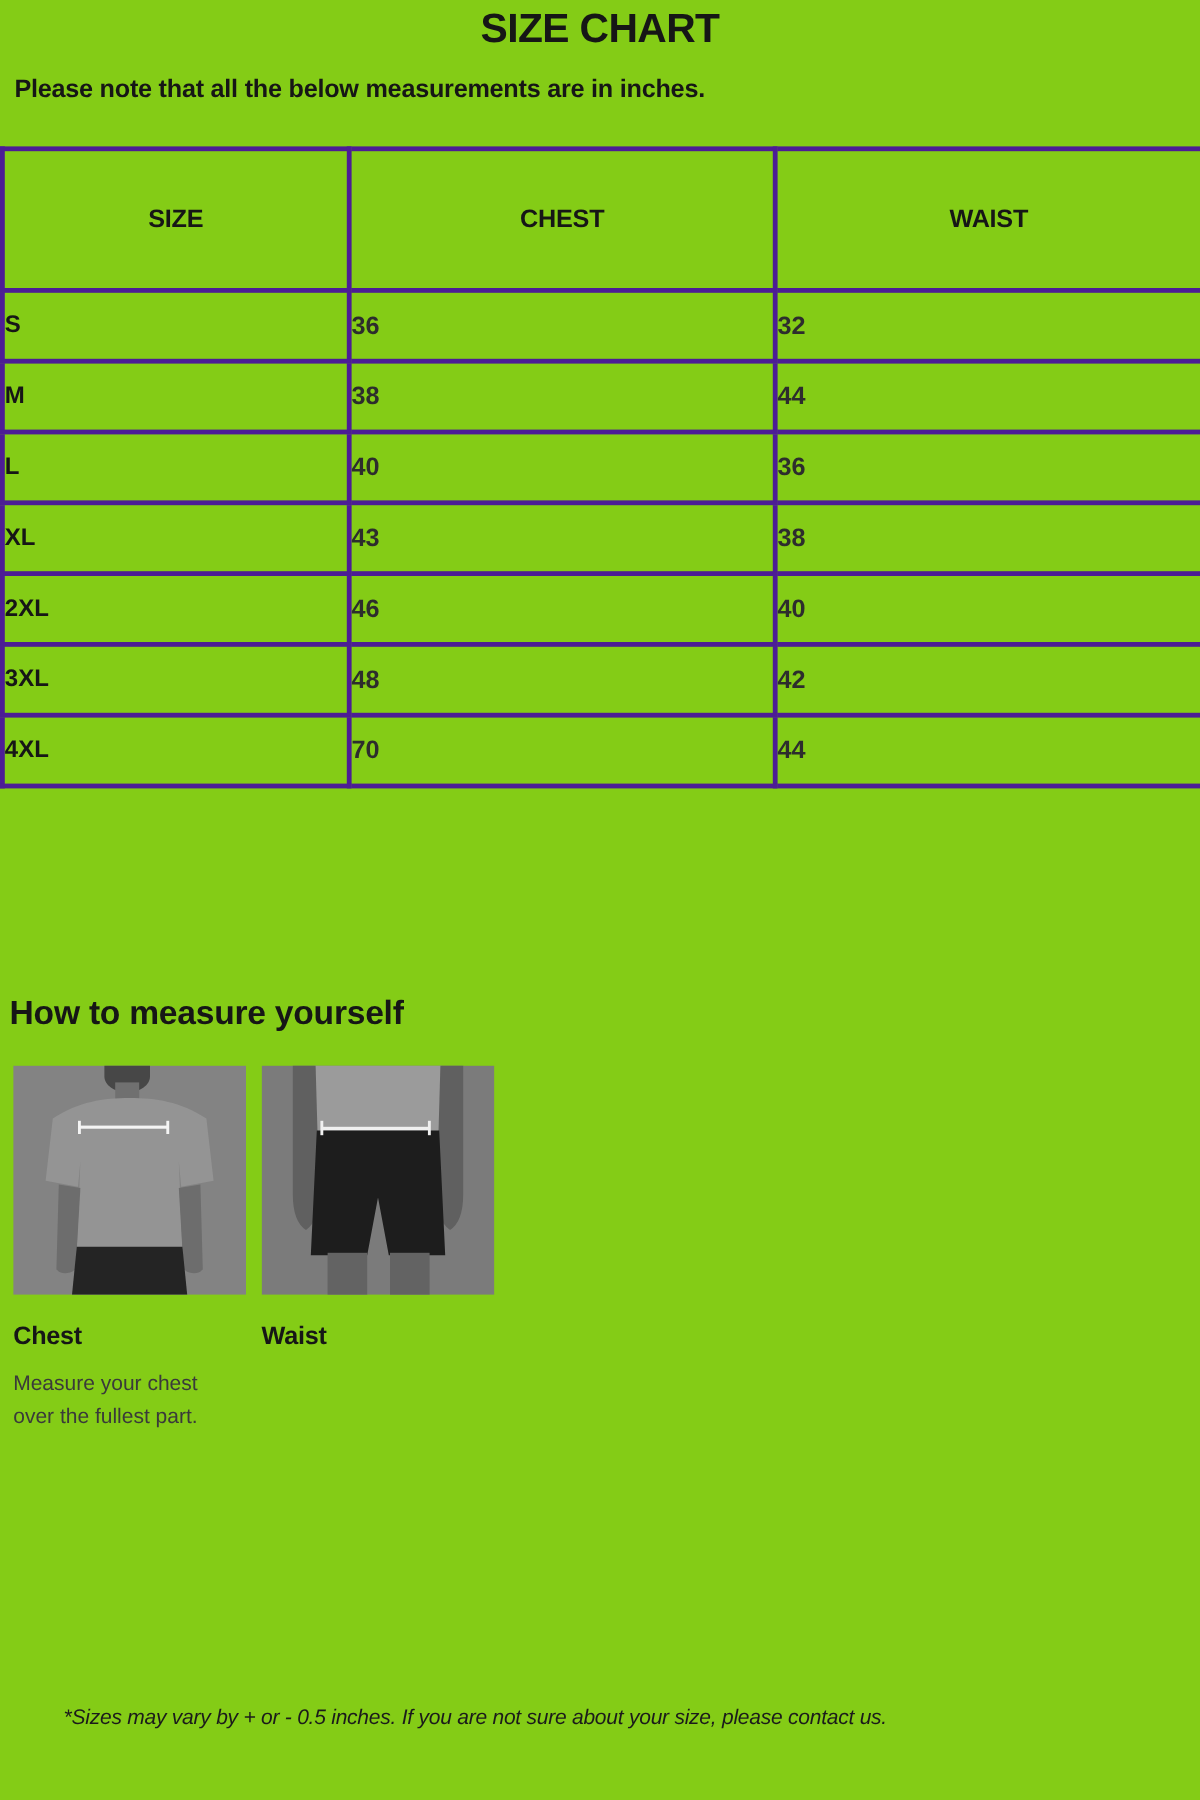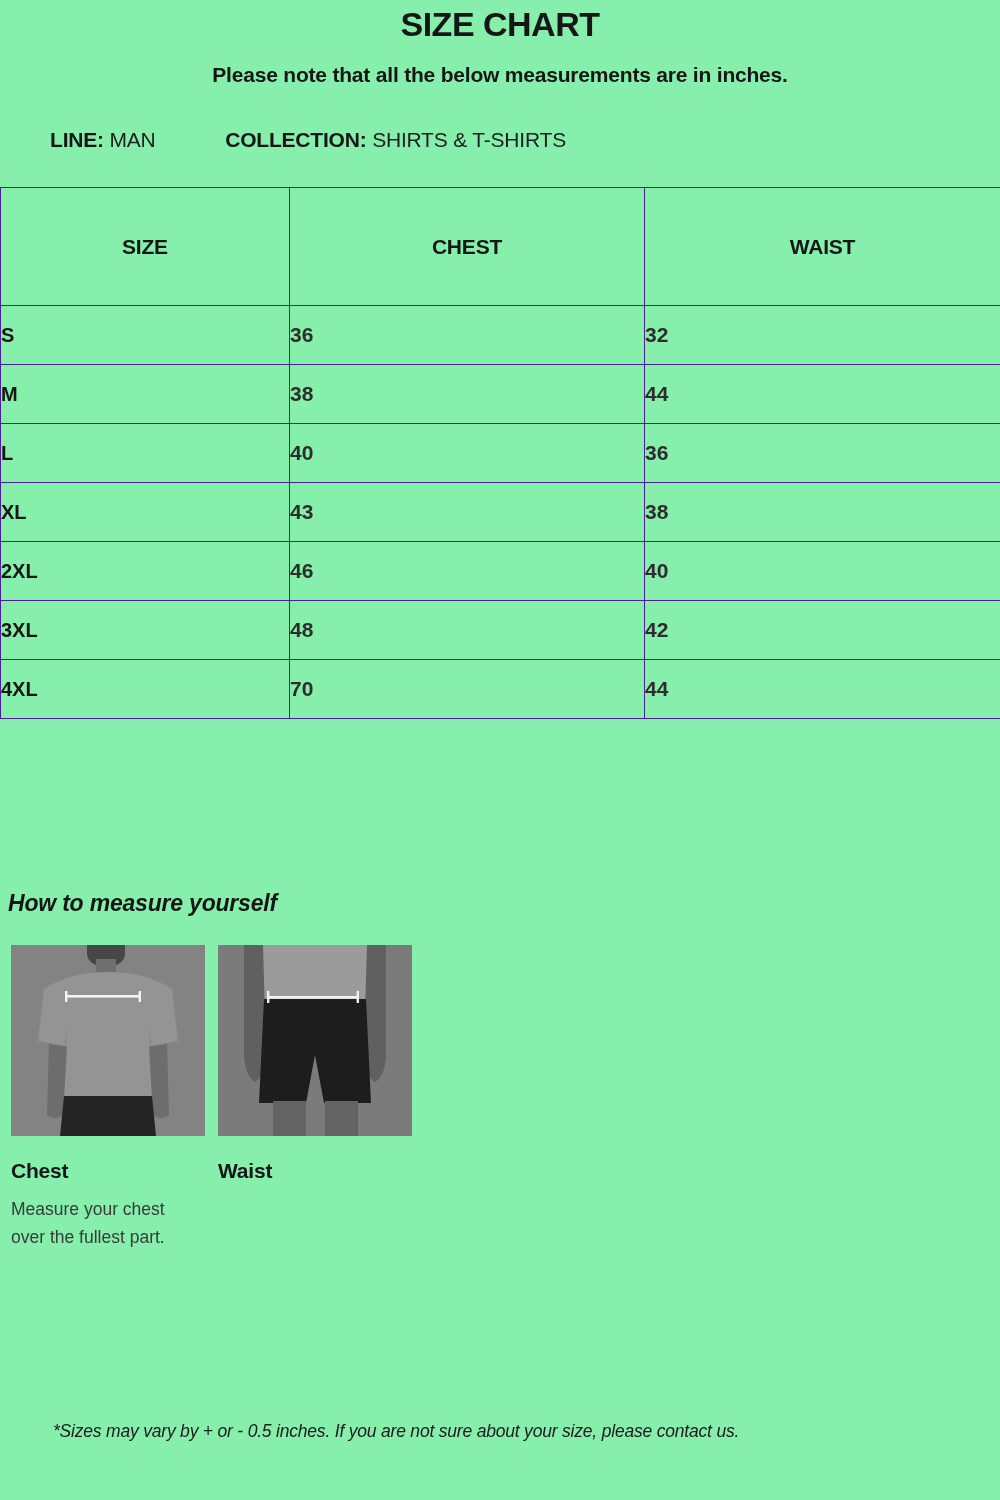--- a/index.html
+++ b/index.html
@@ -1,61 +1,61 @@
 <!DOCTYPE html>
 <html><head>
 <meta charset="utf-8">
 <style>
   * { box-sizing: border-box; }
   html, body { margin: 0; padding: 0; background: #ffffff; }
   .page {
     position: relative;
     width: 1000px;
     height: 1500px;
-    background: #86efac;
+    background: #84cc16;
     font-family: "Liberation Sans", sans-serif;
     color: #161616;
     overflow: hidden;
   }
 
   
   .title {
     margin: 0;
     padding-top: 5px;
     text-align: center;
     font-size: 34px;
     font-weight: 800;
     letter-spacing: -0.5px;
   }
   .note {
     margin-top: 19px;
-    text-align: center;
-    font-size: 21px;
-    font-weight: 700;
-    letter-spacing: -0.2px;
+    font-size: 21px;
+    font-weight: 700;
+    letter-spacing: -0.2px;
+    padding-left: 12px;
   }
   .meta {
     margin-top: 41px;
     padding-left: 50px;
     font-size: 21px;
     letter-spacing: -0.2px;
   }
   .meta .label { font-weight: 700; }
   .meta .value { font-weight: 400; color: #1e1e1e; }
   .meta .collection-label { margin-left: 64px; }
 
   
   table.size-table {
     width: 1000px;
     margin-top: 35px;
     border-collapse: collapse;
     table-layout: fixed;
   }
   .size-table th, .size-table td {
-    border: 1px solid #4c1d95;
+    border: 4px solid #4c1d95;
     vertical-align: middle;
     padding: 0;
   }
   .size-table thead th {
     height: 118px;
     font-size: 21px;
     font-weight: 700;
     letter-spacing: -0.2px;
   }
   .size-table tbody td {
@@ -66,24 +66,23 @@
   }
   .size-table tbody td.size-cell {
     font-weight: 700;
     font-size: 20px;
     color: #161616;
   }
 
   
   .measure-heading {
     margin: 171px 0 0 8px;
-    font-size: 23px;
-    font-weight: 700;
-    letter-spacing: -0.2px;
-    font-style: italic;
+    font-size: 28px;
+    font-weight: 700;
+    letter-spacing: -0.2px;
   }
   .measure-items {
     display: flex;
     gap: 13px;
     margin: 28px 0 0 11px;
   }
   .measure-item { width: 194px; }
   .photo { display: block; width: 194px; height: 191px; }
   .item-name {
     margin-top: 23px;
@@ -112,26 +111,20 @@
   }
 </style>
 </head>
 <body>
 
 <div class="page">
 
   <h1 class="title">SIZE CHART</h1>
   <div class="note">Please note that all the below measurements are in inches.</div>
 
-  <div class="meta">
-    <span class="label">LINE:</span>
-    <span class="value">MAN</span>
-    <span class="label collection-label">COLLECTION:</span>
-    <span class="value">SHIRTS &amp; T-SHIRTS</span>
-  </div>
 
   <table class="size-table">
     <colgroup>
       <col style="width:289px">
         <col style="width:355px">
         <col style="width:356px">
     </colgroup>
     <thead>
       <tr>
         <th>SIZE</th>

